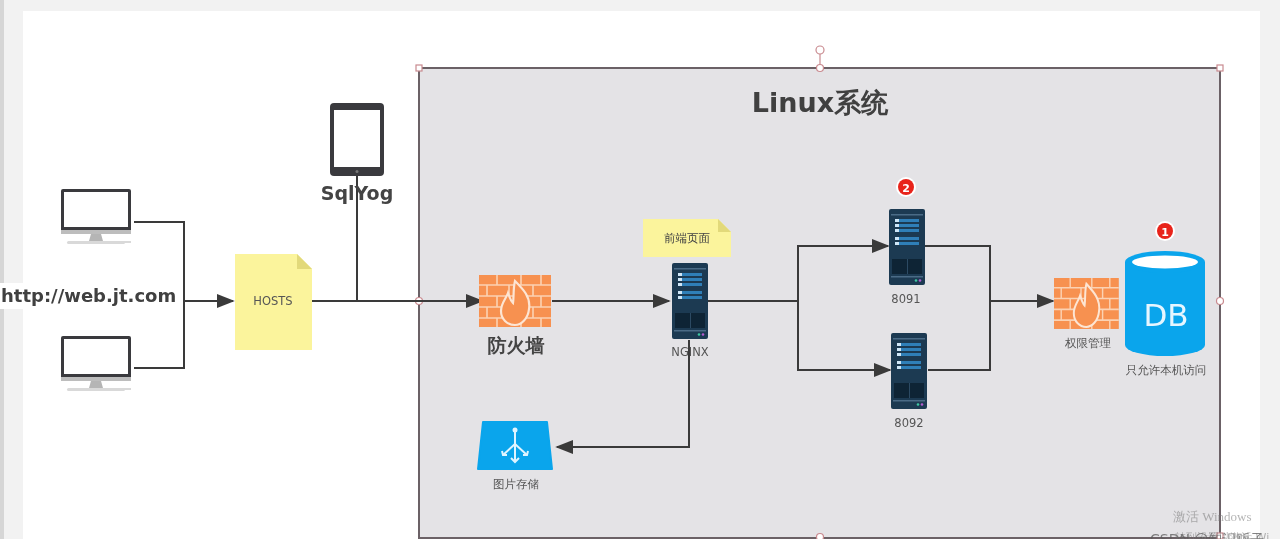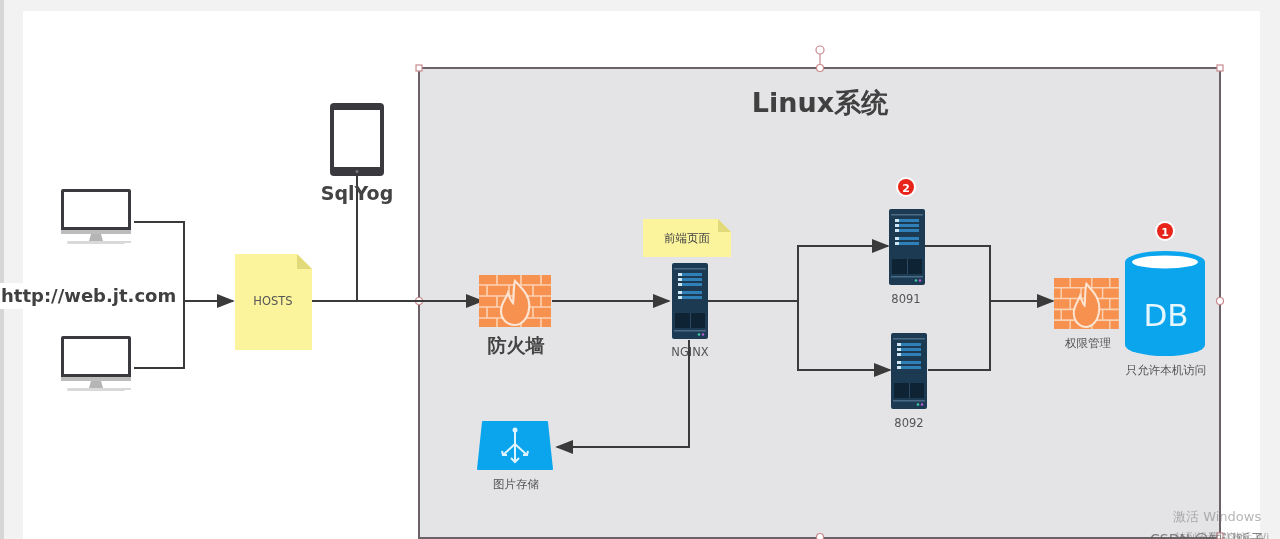--- a/index.html
+++ b/index.html
@@ -170,15 +170,15 @@
   </g>
   <text x="1166" y="374" text-anchor="middle" class="txt" font-size="11.5" fill="#555">只允许本机访问</text>
 
   <g>
     <circle cx="1165" cy="231" r="10" fill="#ffffff"></circle>
     <circle cx="1165" cy="231" r="8" fill="#e8231a"></circle>
     <text x="1165" y="235.5" text-anchor="middle" class="txt" font-size="11" font-weight="bold" fill="#fff">1</text>
   </g>
 </svg>
 
-<div class="wm" style="left:1173px; top:508px; font-size:13px;">激活 Windows</div>
+<div class="wm" style="left:1173px; top:508px; font-size:13px;font-family:Liberation Serif, serif;">激活 Windows</div>
 <div class="wm" style="left:1150px; top:531px; font-size:14px; color:rgba(90,90,90,0.75);">CSDN @知识贩子</div>
 <div class="wm" style="left:1175px; top:530px; font-size:11px;">转到设置以激活 Wi</div>
 
 </body></html>

